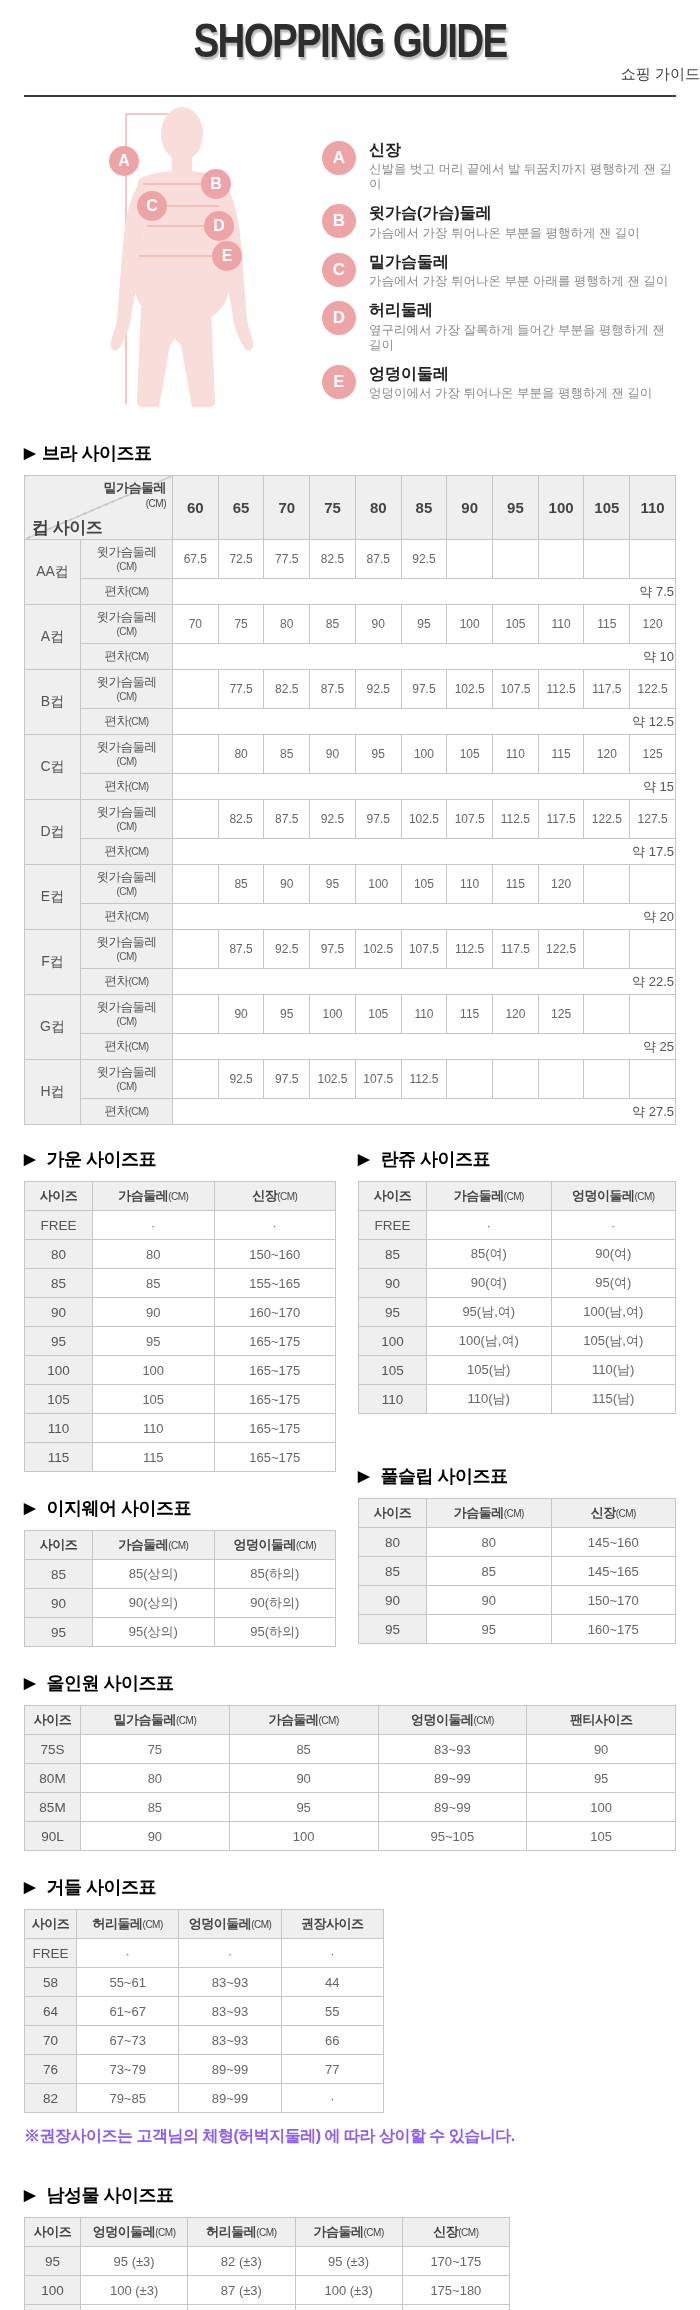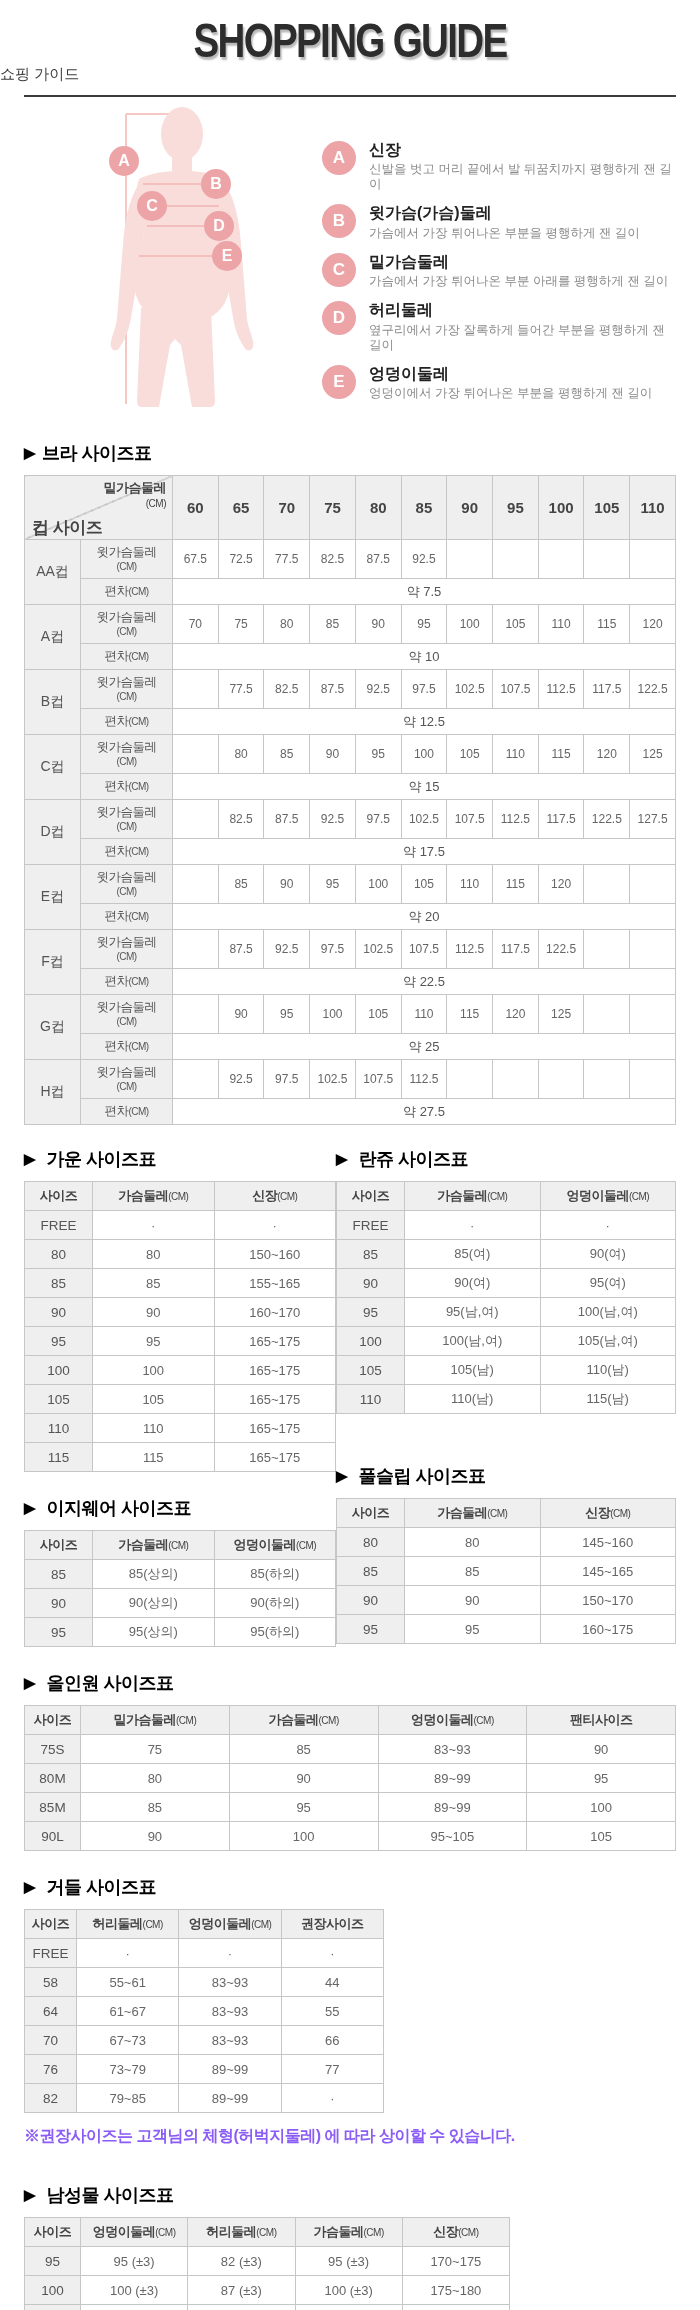--- a/index.html
+++ b/index.html
@@ -10,21 +10,21 @@
   *{box-sizing:border-box;}
   html,body{margin:0;padding:0;}
   body{width:700px;background:#fff;font-family:"Liberation Sans",sans-serif;color:#333;}
   .content{padding:0 24px 16px;}
 
   
   .main-title{text-align:center;margin-top:12px;height:50px;}
   .main-title .t{display:inline-block;font-size:47px;font-weight:900;color:#2d2d2d;
     letter-spacing:-2px;transform:scale(.82,1.04);transform-origin:center;
     text-shadow:2px 3px 2px #b9b9b9;white-space:nowrap;}
-  .subtitle{text-align:left;font-size:15px;color:#3c3c3c;margin-top:3px;}
+  .subtitle{text-align:right;font-size:15px;color:#3c3c3c;margin-top:3px;}
   .divider{border:none;border-top:2px solid #3d3d3d;margin:11px 24px 0;}
 
   
   .measure-section{position:relative;height:312px;margin-top:6px;}
   .figure{position:absolute;left:45px;top:0;width:210px;height:306px;}
   .figure svg{position:absolute;left:0;top:0;}
   .m-circle{position:absolute;width:30px;height:30px;border-radius:50%;background:var(--accent);
     color:#fff;font-weight:bold;font-size:16px;display:flex;align-items:center;justify-content:center;}
   .legend{position:absolute;left:298px;top:38px;right:0;display:flex;flex-direction:column;gap:12px;}
   .legend-item{display:flex;gap:13px;align-items:flex-start;}
@@ -62,24 +62,24 @@
   th.corner{background:
       linear-gradient(to bottom right, rgba(0,0,0,0) calc(50% - 1px), #b3b3b3 calc(50% - 1px), #b3b3b3 50%, rgba(0,0,0,0) 50%),
       var(--header-bg);
     position:relative;font-weight:normal;}
   .corner-top{position:absolute;top:5px;right:6px;text-align:right;font-size:13px;color:var(--th-text);font-weight:bold;line-height:1.15;letter-spacing:-.5px;}
   .corner-bottom{position:absolute;bottom:0;left:7px;font-size:17px;color:var(--th-text);font-weight:bold;letter-spacing:-.5px;}
   tr.bust-row{height:39px;} tr.dev-row{height:26px;}
   table.bra-table th.cup{background:var(--header-bg);color:#555;font-weight:normal;font-size:14px;text-align:center;}
   table.bra-table th.sub{background:var(--header-bg);color:#555;font-weight:normal;font-size:12.5px;line-height:1.15;letter-spacing:-.5px;}
   table.bra-table td{color:var(--text);font-size:12px;}
-  table.bra-table td.dev{font-size:13px;color:#555;}
+  table.bra-table td.dev{font-size:13px;color:#555;text-align:right;}
 
   
-  .two-col{display:flex;margin-top:22px;}
+  .two-col{display:flex;gap:22px;margin-top:22px;}
   .col-left{width:312px;flex:0 0 312px;}
   .col-right{flex:1;}
   .sub-left{margin-top:24px;} .sub-right{margin-top:50px;}
   .note{font-size:16px;font-weight:bold;color:#8b5cf6;margin-top:13px;letter-spacing:-.5px;}
   .mens-section{margin-top:36px;}
 </style>
 </head>
 <body>
 
 <div class="main-title">

